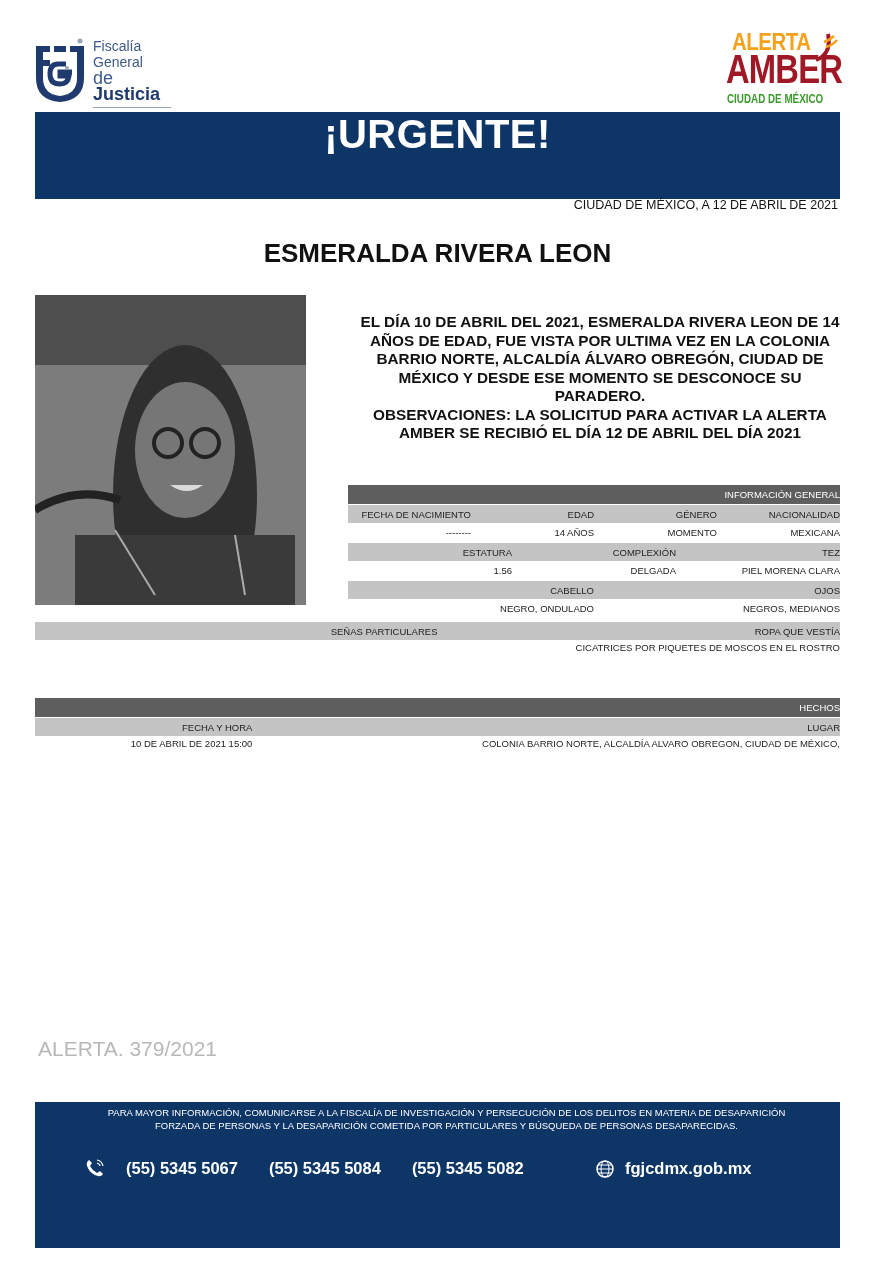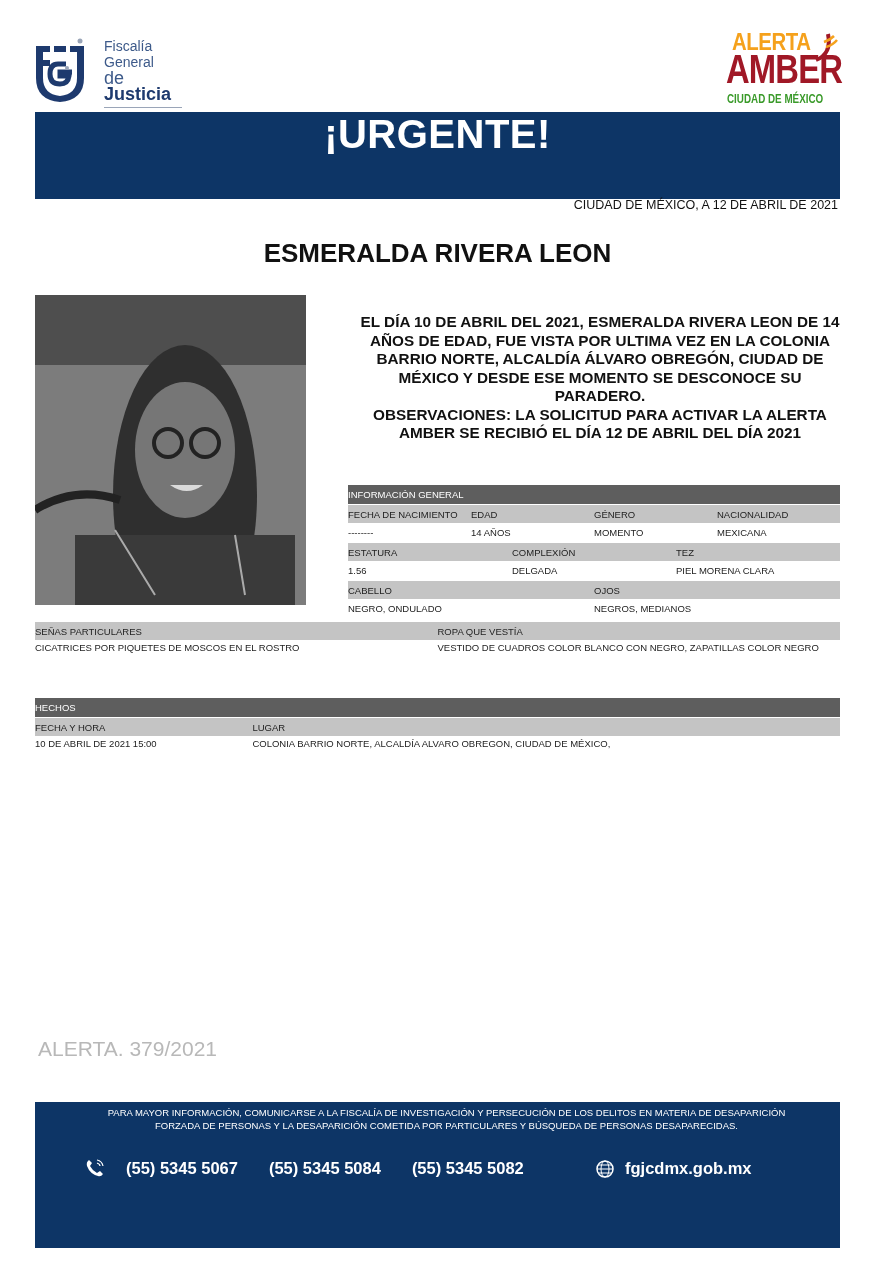--- a/index.html
+++ b/index.html
@@ -2,21 +2,21 @@
 <html><head>
 <meta charset="utf-8">
 <style>
   * { box-sizing: border-box; margin: 0; padding: 0; }
   body { width: 875px; height: 1280px; background: #ffffff; position: relative; font-family: "Liberation Sans", sans-serif; color: #111; overflow: hidden; }
   .abs { position: absolute; }
 
   
   .fgj-logo { left: 34px; top: 34px; width: 140px; height: 72px; }
   .fgj-mark { position: absolute; left: 0; top: 4px; width: 52px; height: 64px; }
-  .fgj-text { position: absolute; left: 70px; top: 4px; color: #1e3a6e; }
+  .fgj-text { position: absolute; left: 59px; top: 4px; color: #1e3a6e; }
   .fgj-t1, .fgj-t2 { font-size: 14px; color: #3d5a8a; line-height: 16px; display: block; }
   .fgj-t3 { font-size: 18px; color: #3d5a8a; line-height: 16px; display: block; }
   .fgj-t3 b { color: #1e3a6e; font-weight: bold; }
   .fgj-rule { display: block; width: 78px; height: 1px; background: #9aa5b8; margin: 5px 0 3px 0; }
   .fgj-t4 { font-size: 8px; color: #3d5a8a; display: block; }
 
   
   .amber-logo { left: 726px; top: 28px; width: 115px; height: 80px; text-align: left; }
   .amber-t1 { position: absolute; left: 6px; top: 0; font-size: 24px; font-weight: bold; color: #f5a11c; letter-spacing: -0.5px; font-family: "Liberation Sans", sans-serif; transform: scaleX(0.85); transform-origin: left; }
   .amber-t2 { position: absolute; left: 0px; top: 20px; font-size: 40px; font-weight: bold; color: #a01826; letter-spacing: -1px; transform: scaleX(0.82); transform-origin: left; line-height: 42px; }
@@ -31,21 +31,21 @@
   .person-name { left: 0; width: 875px; top: 238px; text-align: center; font-size: 26px; font-weight: bold; color: #111; }
 
   .photo { left: 35px; top: 295px; width: 271px; height: 310px; background: radial-gradient(ellipse 28% 32% at 58% 48%, #6f6f6f 0%, #5a5a5a 60%, transparent 62%), radial-gradient(ellipse 40% 50% at 55% 45%, #2e2e2e 0%, #2a2a2a 70%, transparent 72%), linear-gradient(180deg, #4a4a4a 0%, #6a6a6a 20%, #8a8a8a 45%, #555 75%, #333 100%); overflow: hidden; }
   .photo-hint { position: absolute; left: 0; top: 0; width: 100%; height: 100%; }
 
   .description { left: 355px; top: 313px; width: 490px; text-align: center; font-size: 15.3px; font-weight: bold; line-height: 18.5px; color: #111; }
 
   
   .info-table { left: 348px; top: 485px; width: 492px; }
   .row { display: flex; width: 100%; font-size: 9.5px; color: #222; }
-  .row > div { flex: 1; text-align: left; }
+  .row > div { flex: 1; text-align: right; }
   .row-title { background: #5e5e5e; color: #fff; height: 19px; line-height: 19px; justify-content: center; }
   .row-head { background: #c4c4c4; height: 19px; line-height: 19px; border-top: 1px solid #fff; }
   .row-val { background: #fff; height: 19px; line-height: 19px; }
 
   .wide-table { left: 35px; width: 805px; }
   .wide-table .row { font-size: 9.5px; }
 
   .alert-id { left: 38px; top: 1037px; font-size: 21px; color: #b8b8b8; }
 
   
@@ -151,21 +151,20 @@
   </div>
 </div>
 
 <div class="abs wide-table" style="top:621px;">
   <div class="row row-head">
     <div>SEÑAS PARTICULARES</div>
     <div>ROPA QUE VESTÍA</div>
   </div>
   <div class="row row-val" style="height:16px;line-height:16px;">
     <div>CICATRICES POR PIQUETES DE MOSCOS EN EL ROSTRO</div>
-    <div>VESTIDO DE CUADROS COLOR BLANCO CON NEGRO, ZAPATILLAS COLOR NEGRO</div>
   </div>
 </div>
 
 <div class="abs wide-table" style="top:698px;">
   <div class="row row-title">
     <div>HECHOS</div>
   </div>
   <div class="row row-head">
     <div style="flex:0.37">FECHA Y HORA</div>
     <div>LUGAR</div>

